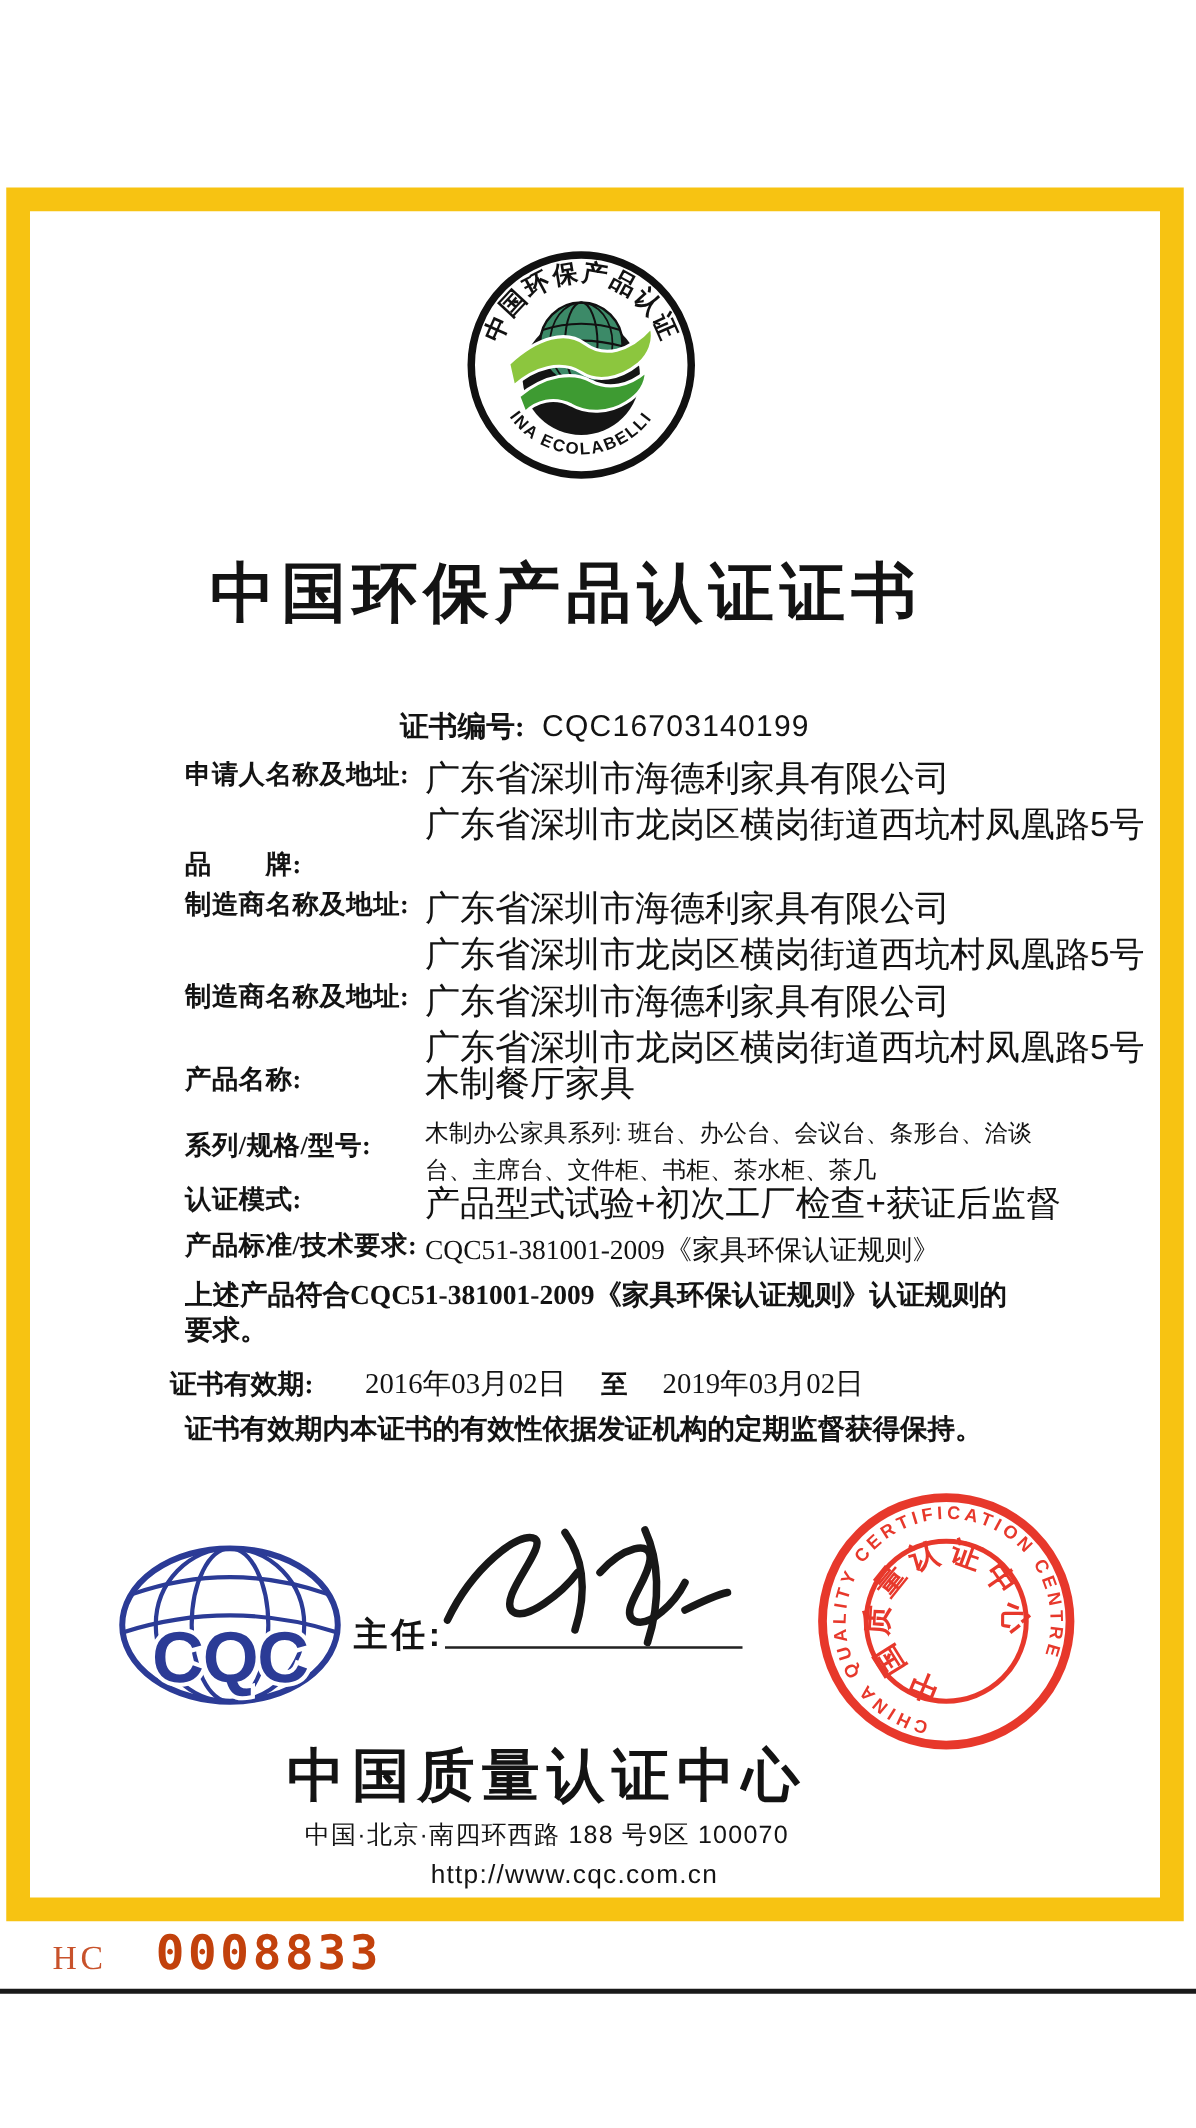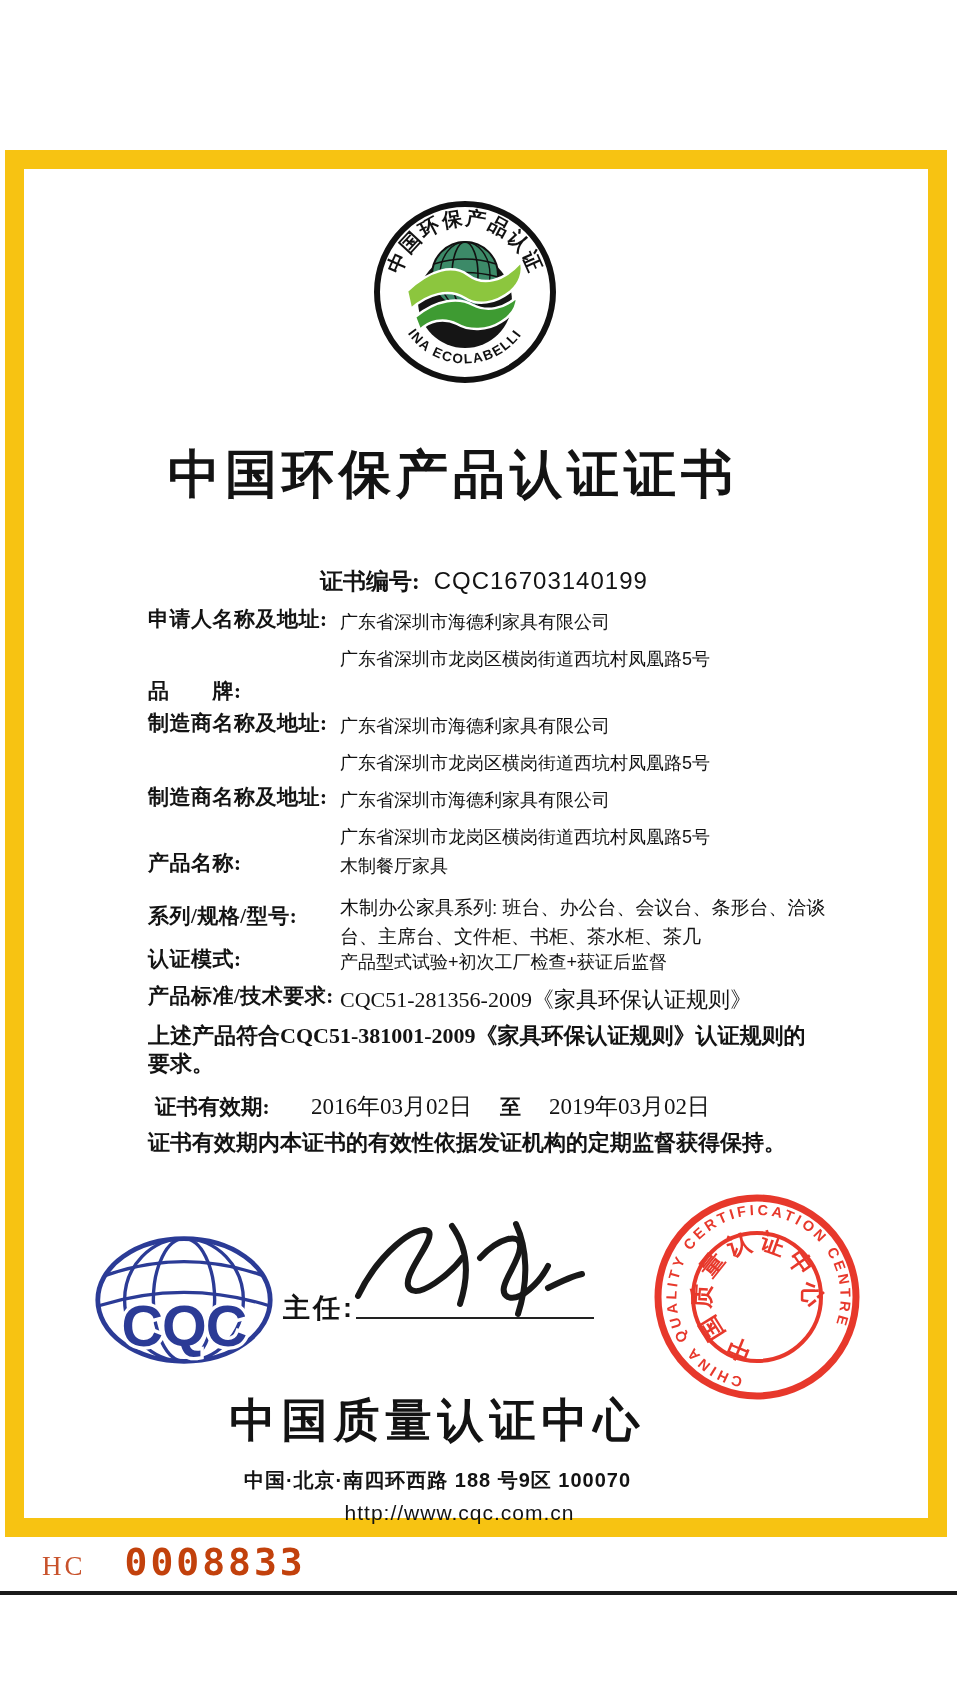--- a/index.html
+++ b/index.html
@@ -24,48 +24,48 @@
   
   .certno{position:absolute;left:320px;top:566px;display:flex;align-items:baseline;}
   .certno .lbl{font-family:"Liberation Serif",serif;font-weight:bold;font-size:23px;}
   .certno .val{font-family:Liberation Sans, sans-serif;font-size:24px;letter-spacing:1px;margin-left:14px;}
   
   .row{position:absolute;left:148px;width:690px;display:flex;align-items:flex-start;}
   .row .lbl{
     flex:none;width:192px;font-family:"Liberation Serif",serif;
     font-weight:bold;font-size:21px;line-height:30px;letter-spacing:0.5px;
   }
-  .row .val{font-size:18px;line-height:37px;}
+  .row .val{font-size:28px;line-height:37px;}
   .row .vline{white-space:nowrap;}
   .r0{top:604px}.r1{top:676px}.r2{top:708px}.r3{top:782px}.r4{top:848px}
   .r5{top:891px}.r6{top:944px}.r7{top:981px}
   .r5 .lbl{padding-top:10px;}
   .r5 .val{font-size:19px;line-height:29px;padding-top:2px;}
   .r7 .val{font-family:"Liberation Serif",serif;font-size:22px;}
   .statement{
     position:absolute;left:148px;width:676px;
     font-family:"Liberation Serif",serif;font-weight:bold;font-size:22px;line-height:28px;
   }
   .s1{top:1022px;}
   .s2{top:1129px;white-space:nowrap;width:760px;}
-  .validity{position:absolute;left:155px;top:1091px;display:flex;align-items:baseline;}
+  .validity{position:absolute;left:136px;top:1091px;display:flex;align-items:baseline;}
   .validity .lbl{font-family:"Liberation Serif",serif;font-weight:bold;font-size:21.5px;width:150px;flex:none;}
   .validity .date{font-family:"Liberation Serif",serif;font-size:23px;}
   .validity .from{margin-left:6px;}
   .validity .sep{font-family:"Liberation Serif",serif;font-weight:bold;font-size:21px;margin-left:28px;}
   .validity .to{margin-left:28px;}
   
   .cqclogo{position:absolute;left:93px;top:1232px;width:182px;height:136px;}
   .director{position:absolute;left:283px;top:1290px;font-size:27px;font-weight:bold;letter-spacing:3px;}
   .sigline{position:absolute;left:356px;top:1317px;width:238px;border-bottom:2px solid #222;}
   .signature{position:absolute;left:352px;top:1216px;width:238px;height:106px;}
   .stamp{position:absolute;left:653px;top:1193px;width:208px;height:208px;opacity:0.93;}
   .orgblock{position:absolute;left:0;top:1390px;width:875px;text-align:center;}
   .orgname{font-size:46px;font-weight:900;letter-spacing:6px;}
-  .orgaddr{margin-top:15px;font-size:20px;font-weight:bold;letter-spacing:1px;}
+  .orgaddr{margin-top:2px;font-size:20px;font-weight:normal;letter-spacing:1px;}
   .orgurl{margin-top:7px;font-size:21px;letter-spacing:1px;padding-left:44px;}
   
   .serial{position:absolute;left:42px;top:1540px;display:flex;align-items:baseline;gap:23px;}
   .serial .pre{font-family:"Liberation Serif",serif;font-size:27px;color:#C8522B;letter-spacing:3px;}
   .serial .num{font-family:"DejaVu Sans Mono",monospace;font-weight:bold;font-size:38px;color:#c2410c;letter-spacing:3px;margin-left:16px;}
   .scanline{position:absolute;left:0;top:1591px;width:957px;height:4px;background:#1a1a1a;}
   
   .arc-cn{font-family:"Liberation Sans",sans-serif;font-weight:bold;font-size:20px;letter-spacing:2px;fill:#111;}
   .arc-en{font-family:"Liberation Sans",sans-serif;font-weight:bold;font-size:13.5px;letter-spacing:1.5px;fill:#111;}
   .stamp-en{font-family:"Liberation Sans",sans-serif;font-weight:bold;font-size:14.5px;letter-spacing:3.2px;fill:#E6291C;}
@@ -162,21 +162,21 @@
     <div class="lbl">系列/规格/型号:</div>
     <div class="val">
       <div class="vline">木制办公家具系列: 班台、办公台、会议台、条形台、洽谈</div>
       <div class="vline">台、主席台、文件柜、书柜、茶水柜、茶几</div>
     </div>
   </div>
 
   <div class="row r7">
     <div class="lbl">产品标准/技术要求:</div>
     <div class="val">
-      <div class="vline">CQC51-281356-2009《家具环保认证规则》</div>
+      <div class="vline">CQC51-381001-2009《家具环保认证规则》</div>
     </div>
   </div>
 
   <div class="statement s1">上述产品符合CQC51-381001-2009《家具环保认证规则》认证规则的要求。</div>
 
   <div class="validity">
     <span class="lbl">证书有效期:</span>
     <span class="date from">2016年03月02日</span>
     <span class="sep">至</span>
     <span class="date to">2019年03月02日</span>

